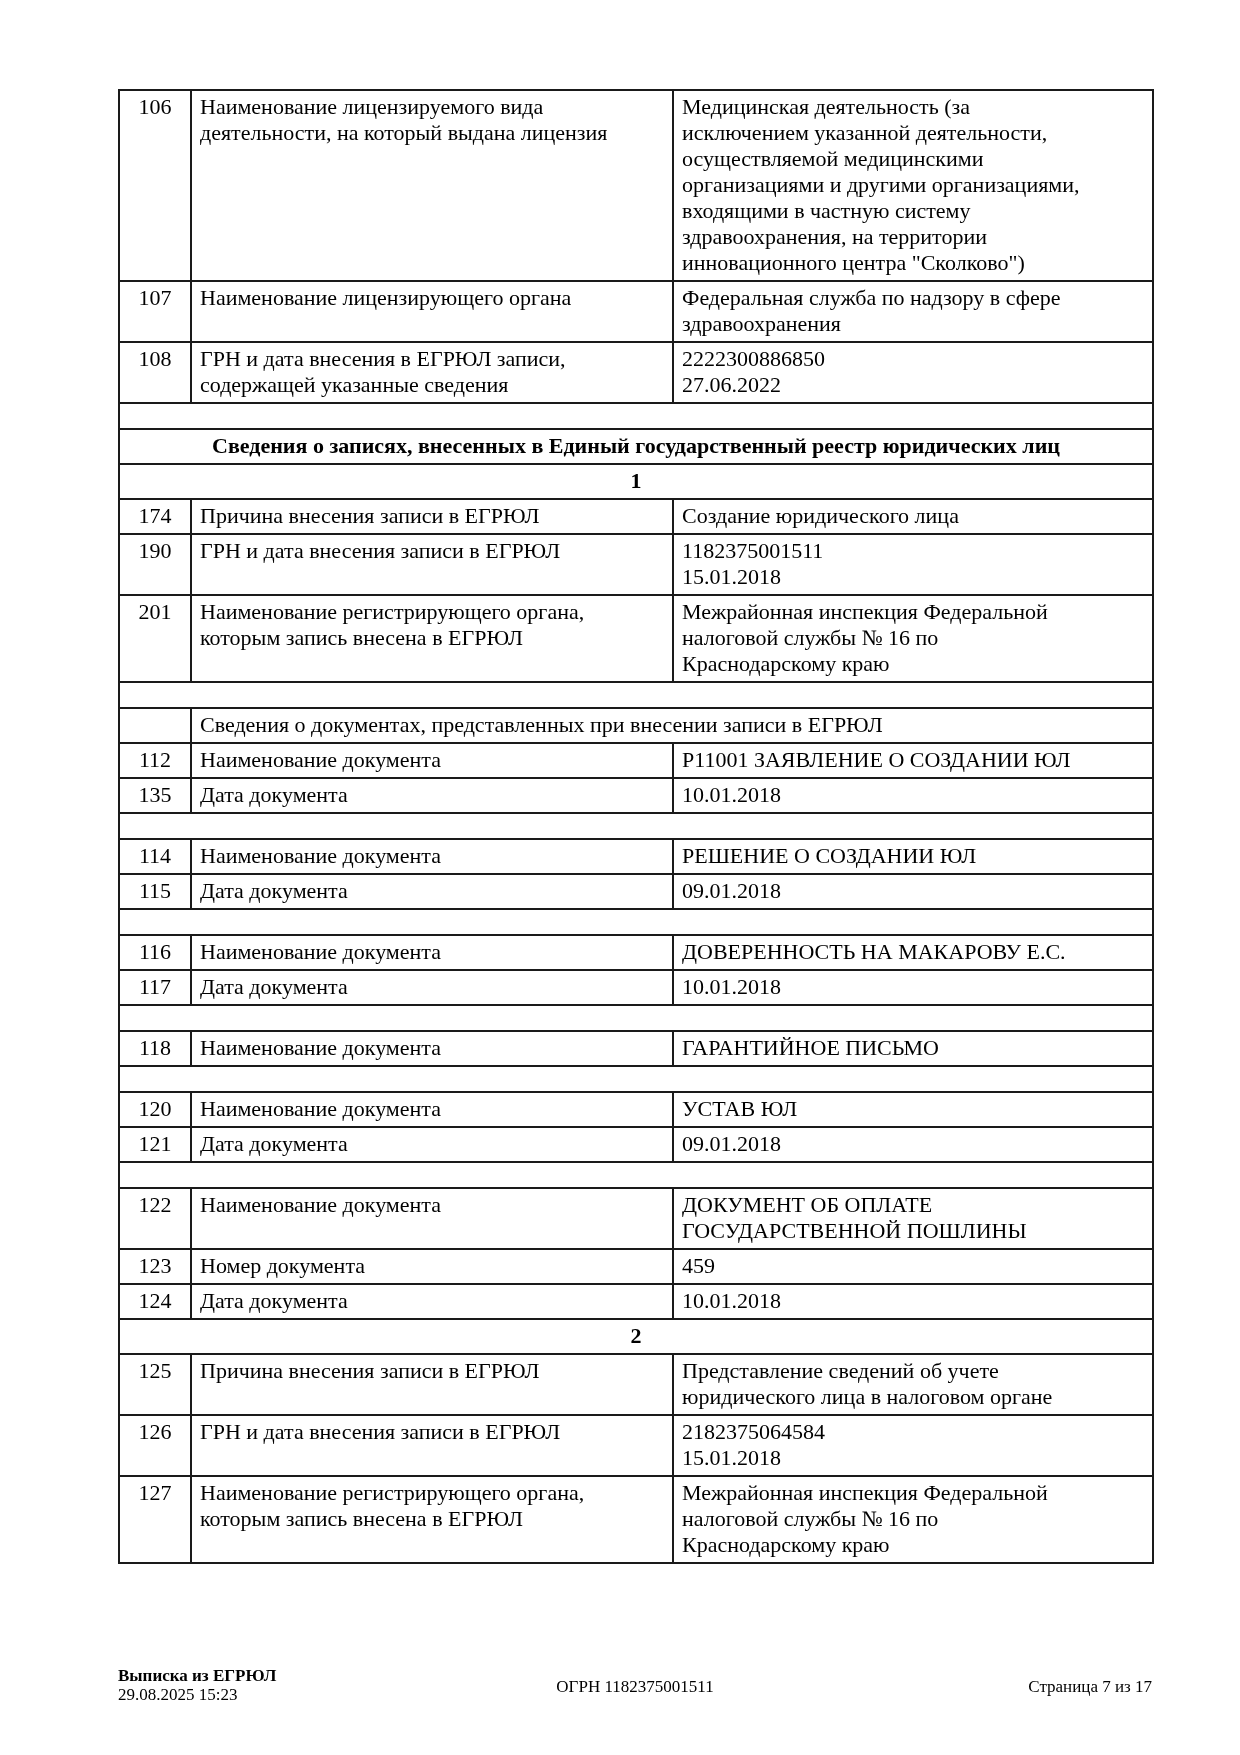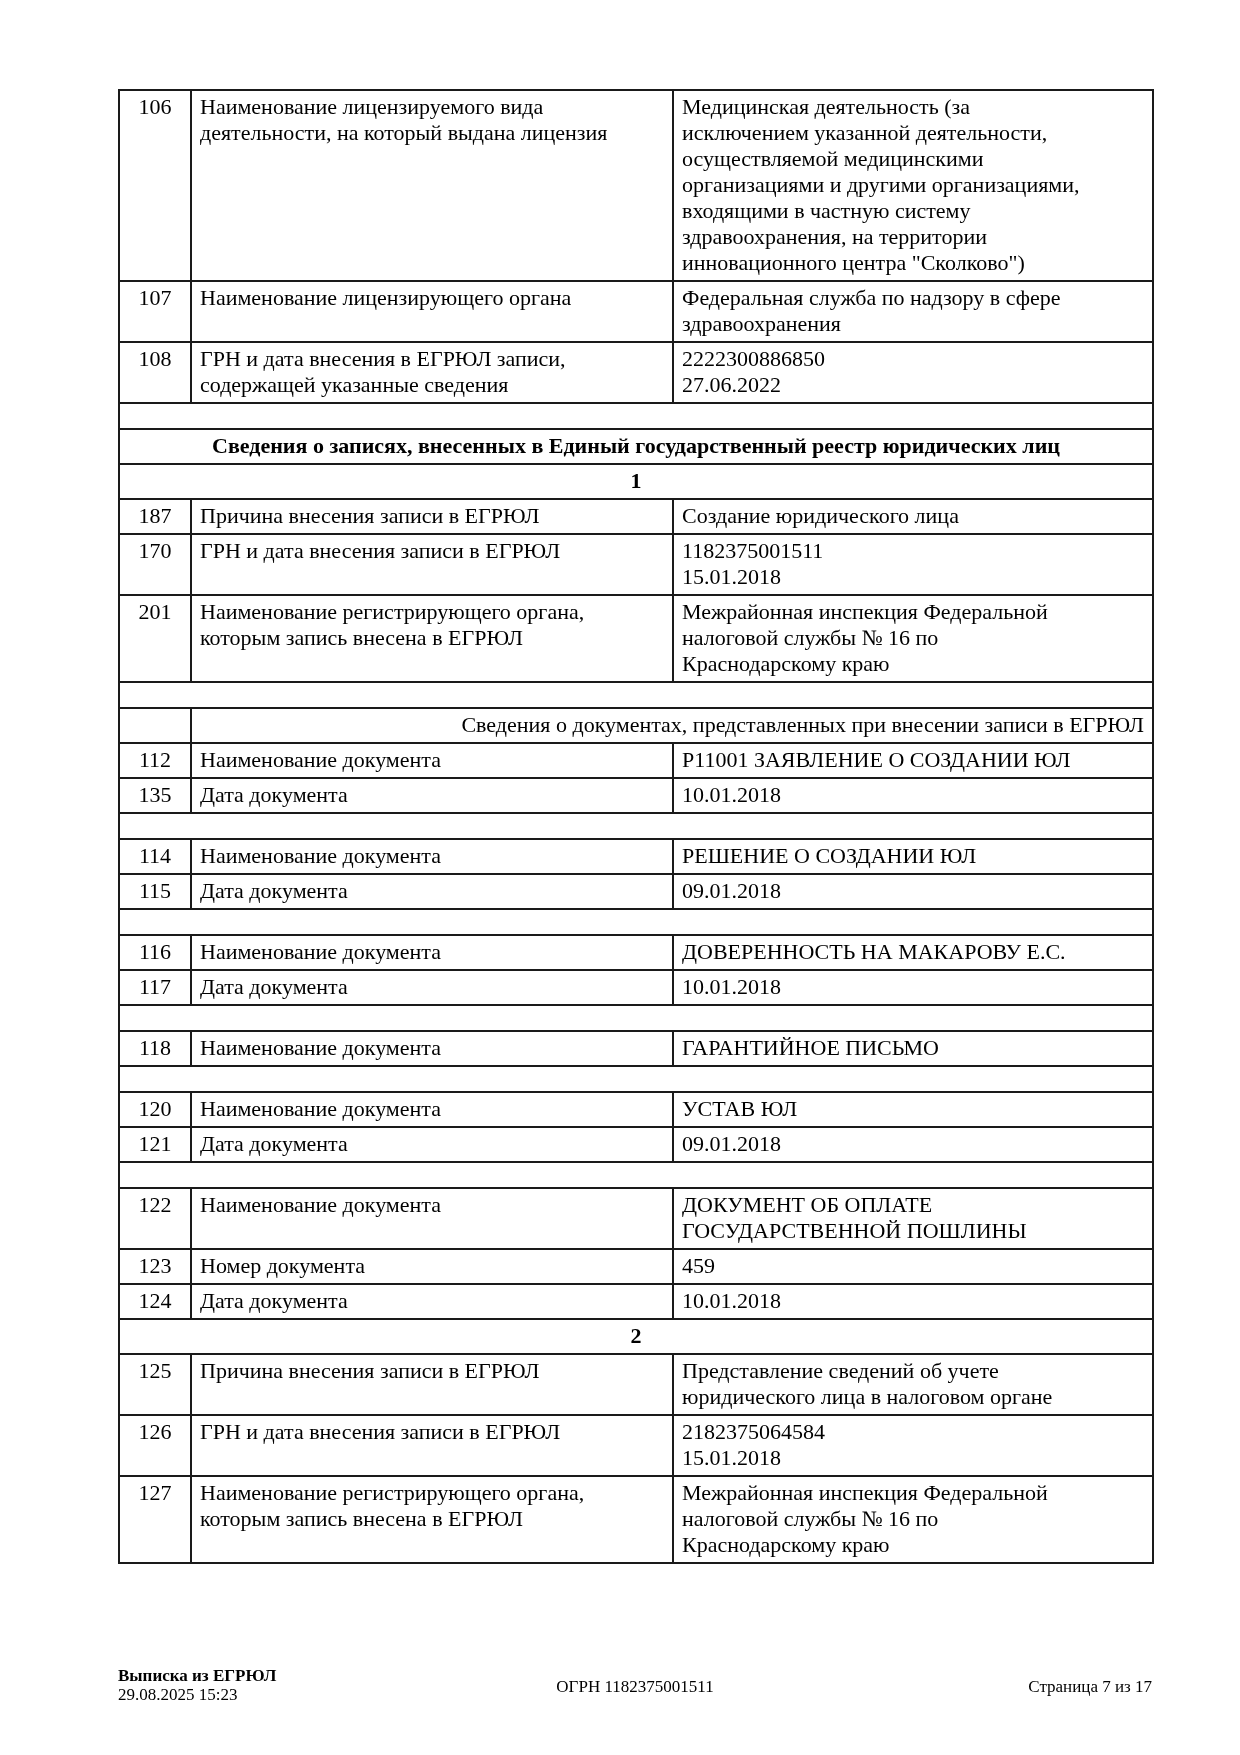--- a/index.html
+++ b/index.html
@@ -45,21 +45,21 @@
   }
   tr.section-header-row td {
     font-weight: bold;
     text-align: center;
   }
   tr.group-number-row td {
     font-weight: bold;
     text-align: center;
   }
   tr.subheader-row td.sub-cell {
-    text-align: right;
+    text-align: left;
   }
   .footer {
     position: absolute;
     left: 118px;
     top: 1658px;
     width: 1034px;
     font-size: 17px;
     line-height: 19px;
   }
   .footer-left {
@@ -131,27 +131,27 @@
 
       <tr class="section-header-row">
         <td colspan="3">Сведения о записях, внесенных в Единый государственный реестр юридических лиц</td>
       </tr>
 
       <tr class="group-number-row">
         <td colspan="3">1</td>
       </tr>
 
       <tr>
-        <td class="num-cell">187</td>
+        <td class="num-cell">174</td>
         <td>Причина внесения записи в ЕГРЮЛ</td>
         <td>Создание юридического лица</td>
       </tr>
 
       <tr>
-        <td class="num-cell">170</td>
+        <td class="num-cell">190</td>
         <td>ГРН и дата внесения записи в ЕГРЮЛ</td>
         <td>1182375001511
 15.01.2018</td>
       </tr>
 
       <tr>
         <td class="num-cell">201</td>
         <td>Наименование регистрирующего органа,
 которым запись внесена в ЕГРЮЛ</td>
         <td>Межрайонная инспекция Федеральной

